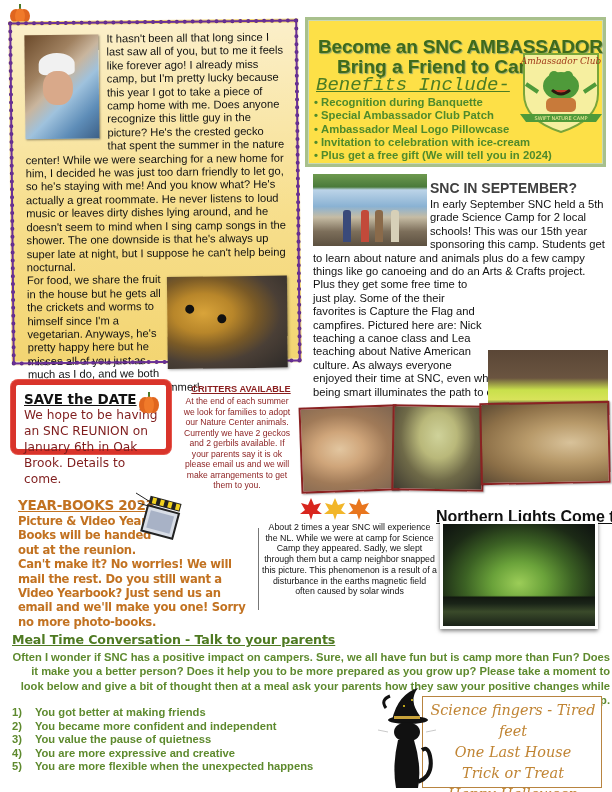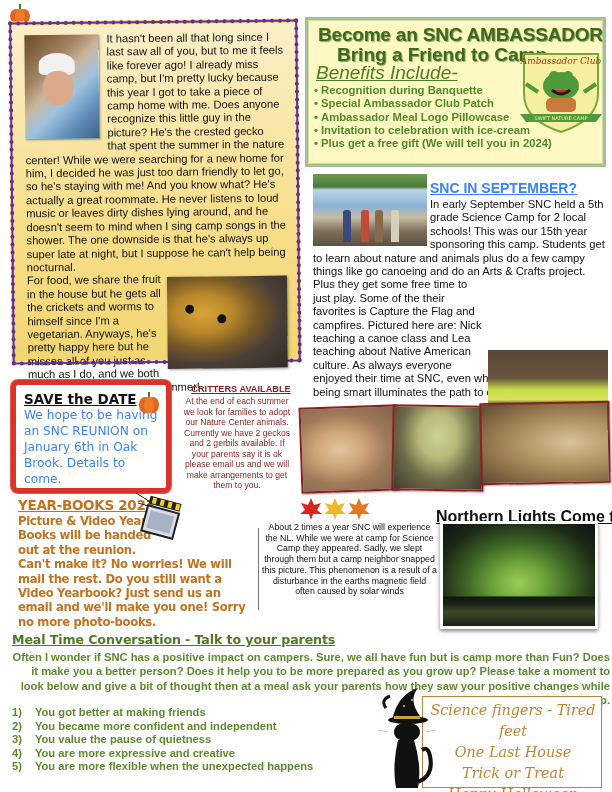--- a/index.html
+++ b/index.html
@@ -43,76 +43,76 @@
     content: ""; position: absolute; left: 18px; top: 28px; width: 9px; height: 9px; background: #111; border-radius: 50%;
     box-shadow: 32px 10px 0 #111;
   }
   #letter p { text-align: left; }
 
   #pumpkin-top { left: 9px; top: 4px; width: 22px; height: 20px; }
 
   
   #amb {
     left: 305px; top: 17px; width: 301px; height: 150px;
-    background: #fef9c3;
+    background: #fde047;
     border: 3px solid #a8c08c;
     box-shadow: 0 0 0 1px #c9d9b5 inset;
-    padding: 4px 6px;
+    padding: 16px 6px;
   }
   #amb .t1 {
     font-weight: bold; font-size: 19px; color: #3f6a1c;
     text-shadow: 1px 1px 1px #8aa26a; letter-spacing: -0.2px; white-space: nowrap;
     margin-left: 4px;
   }
   #amb .t2 {
     font-weight: bold; font-size: 19px; color: #3f6a1c;
     text-shadow: 1px 1px 1px #8aa26a; margin-left: 23px; white-space: nowrap; margin-top: -2px;
   }
   #amb .t3 {
     font-style: italic; font-size: 19px; color: #4d7d24; text-decoration: underline; text-decoration-thickness: 1px;
-    margin-left: 2px; margin-top: -3px; line-height: 20px;
+    margin-left: 2px; margin-top: -3px; line-height: 20px; font-family: Liberation Mono, monospace;
   }
   #amb ul { list-style: none; margin-top: 1px; }
   #amb li { font-weight: bold; font-size: 11.3px; color: #4f8a2c; line-height: 13.3px; white-space: nowrap; }
   #amb li .dot { color: #4f8a2c; margin-right: 3px; }
   #amb-logo { left: 208px; top: 28px; width: 90px; height: 86px; }
 
   
   #sept-photo1 {
     left: 313px; top: 174px; width: 114px; height: 72px;
     background: linear-gradient(180deg, #6e9a4f 0%, #4a7a3a 18%, #bcd4e8 22%, #8ab2d3 45%, #c6bca4 60%, #7c6e5a 80%, #5c5040 100%);
     position: relative;
   }
   .person { position: absolute; bottom: 4px; width: 8px; height: 32px; border-radius: 3px 3px 0 0; }
   #sept-title {
-    left: 430px; top: 180px; font-weight: bold; font-size: 14px; text-decoration: underline; color: #3b82f6; white-space: nowrap;
+    left: 430px; top: 180px; font-weight: bold; font-size: 14px; color: #404040; white-space: nowrap;
   }
   #sept-text {
     left: 313px; top: 198px; width: 296px; font-size: 11.2px; line-height: 13.4px; color: #111;
   }
   #sept-text .float-space1 { float: left; width: 117px; height: 50px; }
   #sept-text .float-space2 { float: right; width: 122px; height: 80px; margin-top: 2px; margin-left: 4px; }
   #sept-photo2-el {
     left: 488px; top: 278px; width: 120px; height: 80px;
     background: linear-gradient(180deg, #5a4636 0%, #6a5440 35%, #c9e04c 50%, #d8e35a 62%, #3a2c3e 70%, #5a3a8a 100%);
     position: relative;
   }
 
   
   #save {
-    left: 11px; top: 380px; width: 160px; height: 113px;
+    left: 11px; top: 380px; width: 160px; height: 74px;
     background: #fff;
     border: 5px solid #d9342b;
     border-radius: 7px;
     box-shadow: 0 0 0 1px #e5564b;
     padding: 6px 8px;
     font-family: "DejaVu Sans", sans-serif;
   }
   #save .h { font-weight: bold; font-size: 13.5px; text-decoration: underline; color: #111; }
-  #save .b { font-size: 12.2px; line-height: 16px; color: #3b82f6; }
+  #save .b { font-size: 12.2px; line-height: 16px; color: #7f1d1d; }
   #pumpkin-save { left: 138px; top: 392px; width: 22px; height: 22px; }
 
   
   #critters-title {
     left: 182px; top: 384px; width: 110px; text-align: center; font-weight: bold; font-size: 9.2px;
     text-decoration: underline; color: #8a1e1e; white-space: nowrap; padding-left: 8px;
   }
   #critters-body {
     left: 180px; top: 396px; width: 114px; text-align: center; font-size: 8.6px; line-height: 10.5px; color: #8a1e1e;
   }

